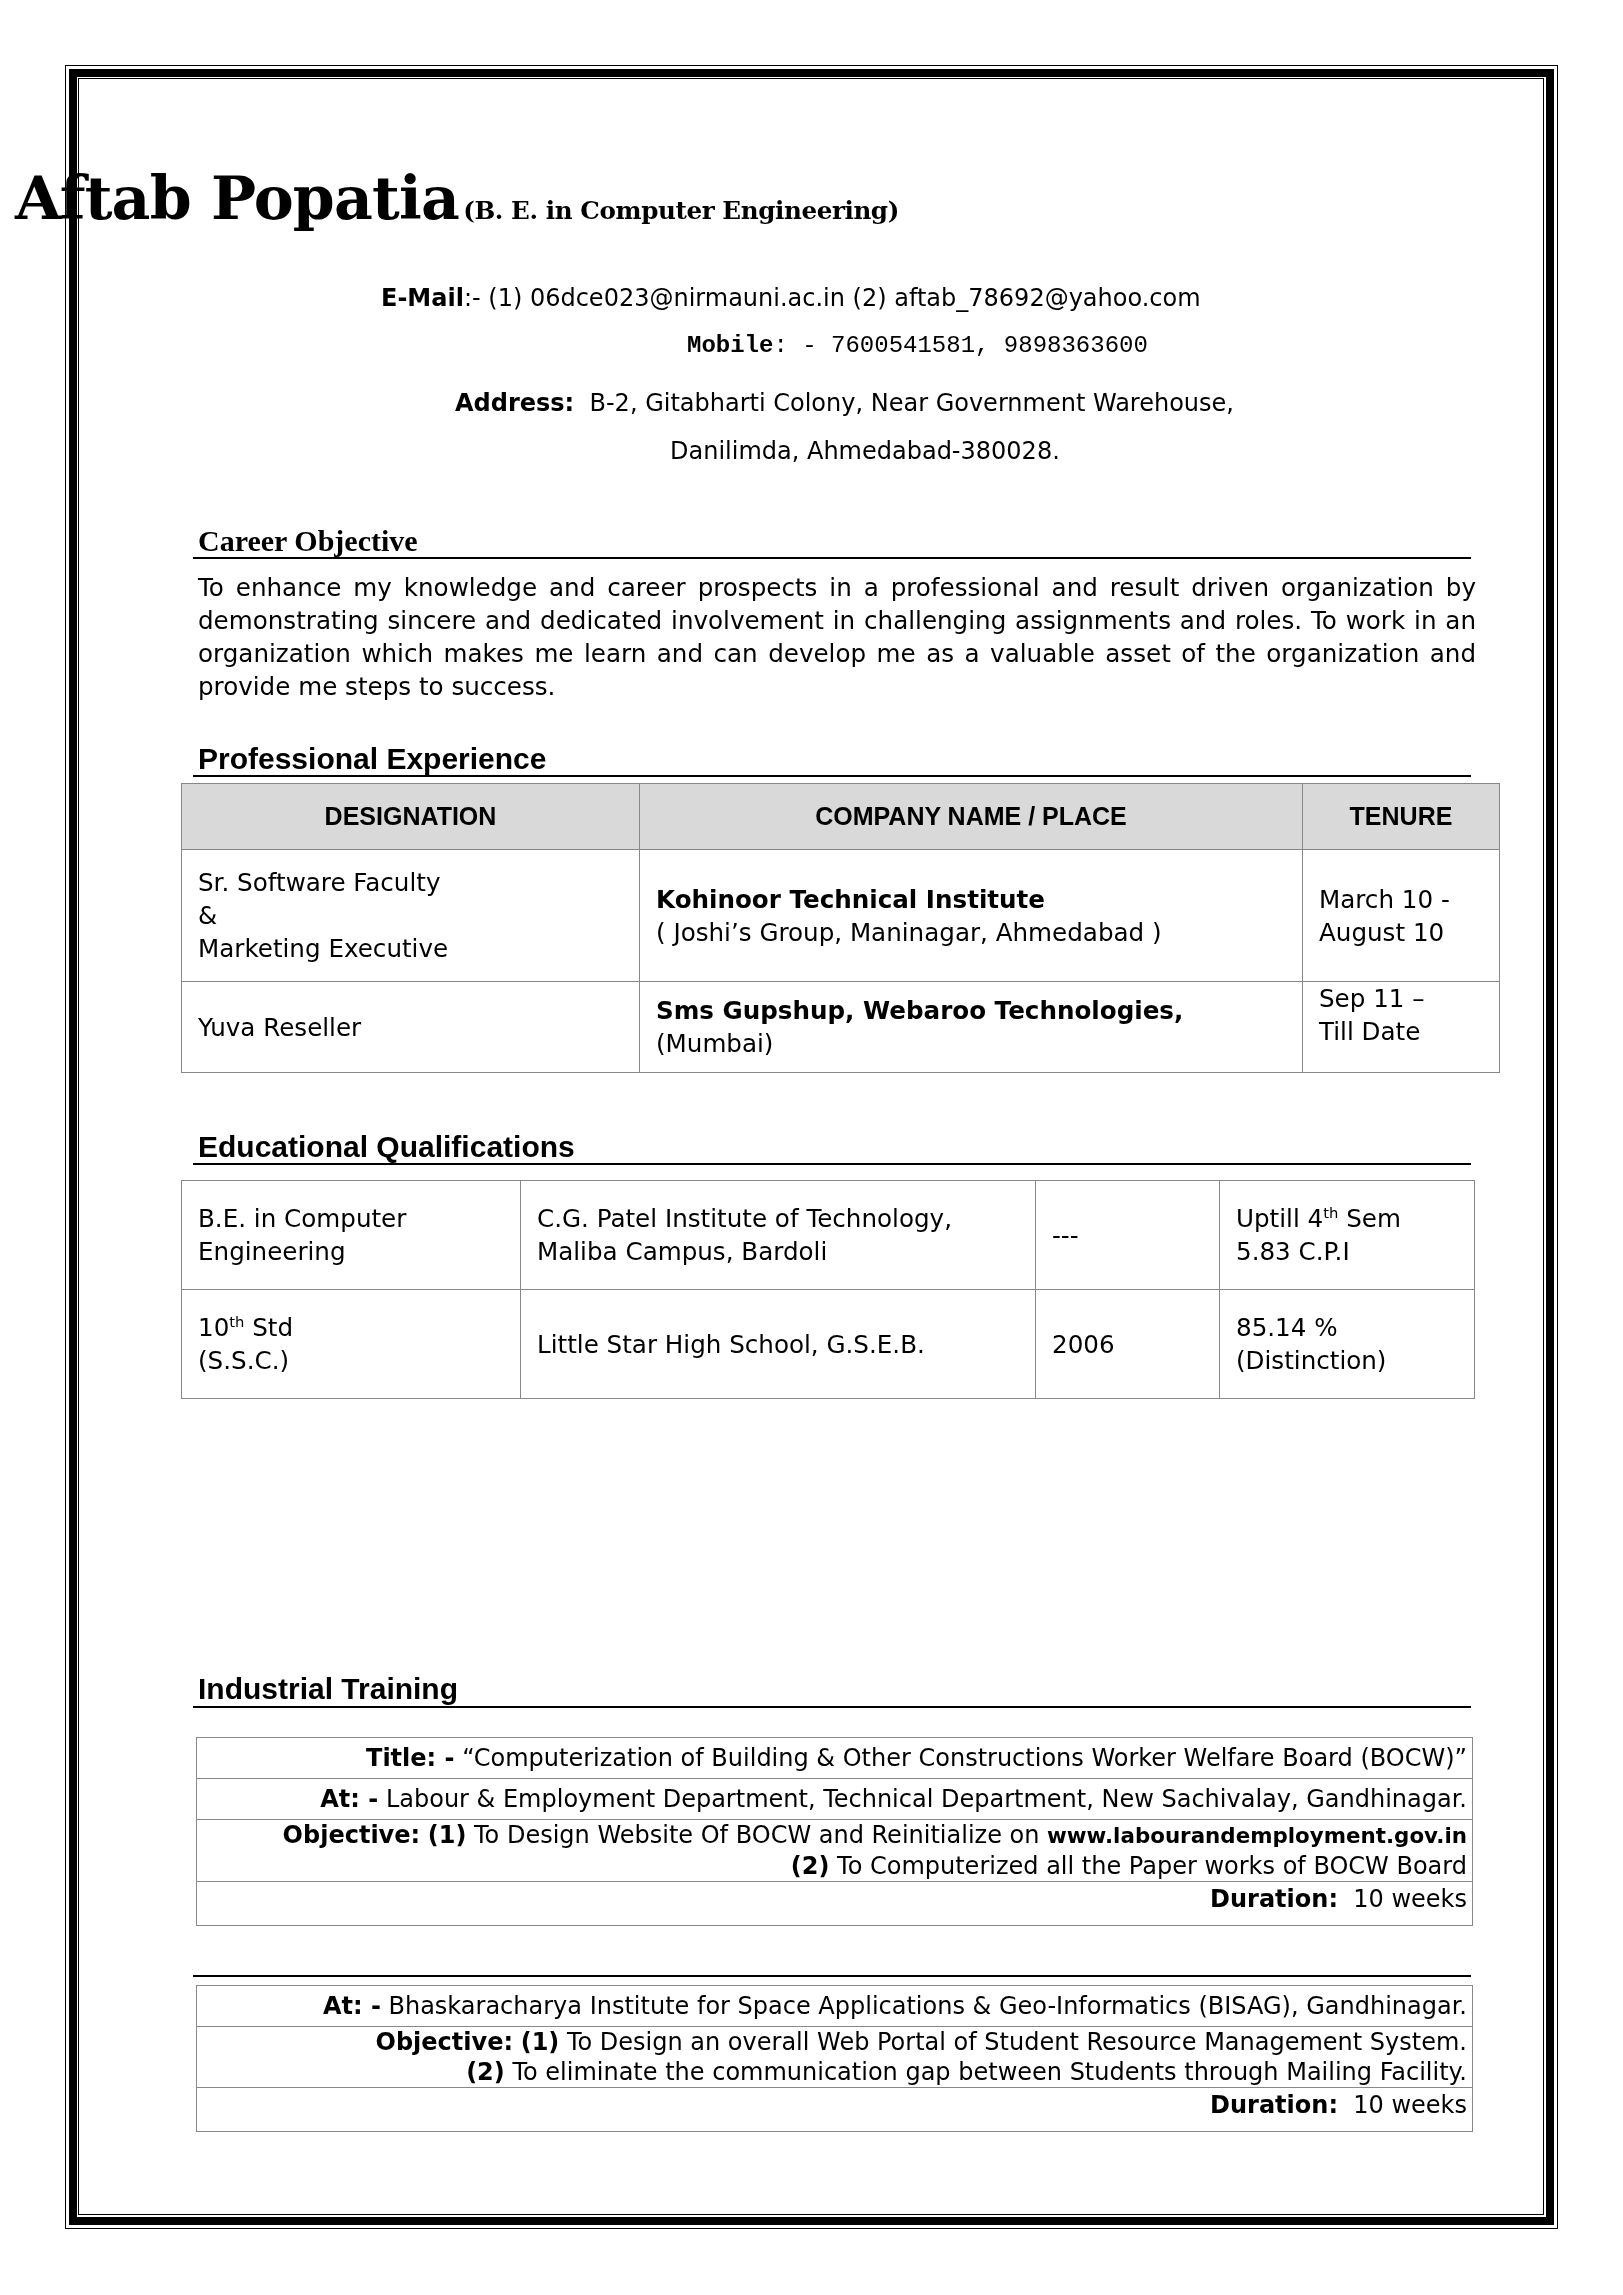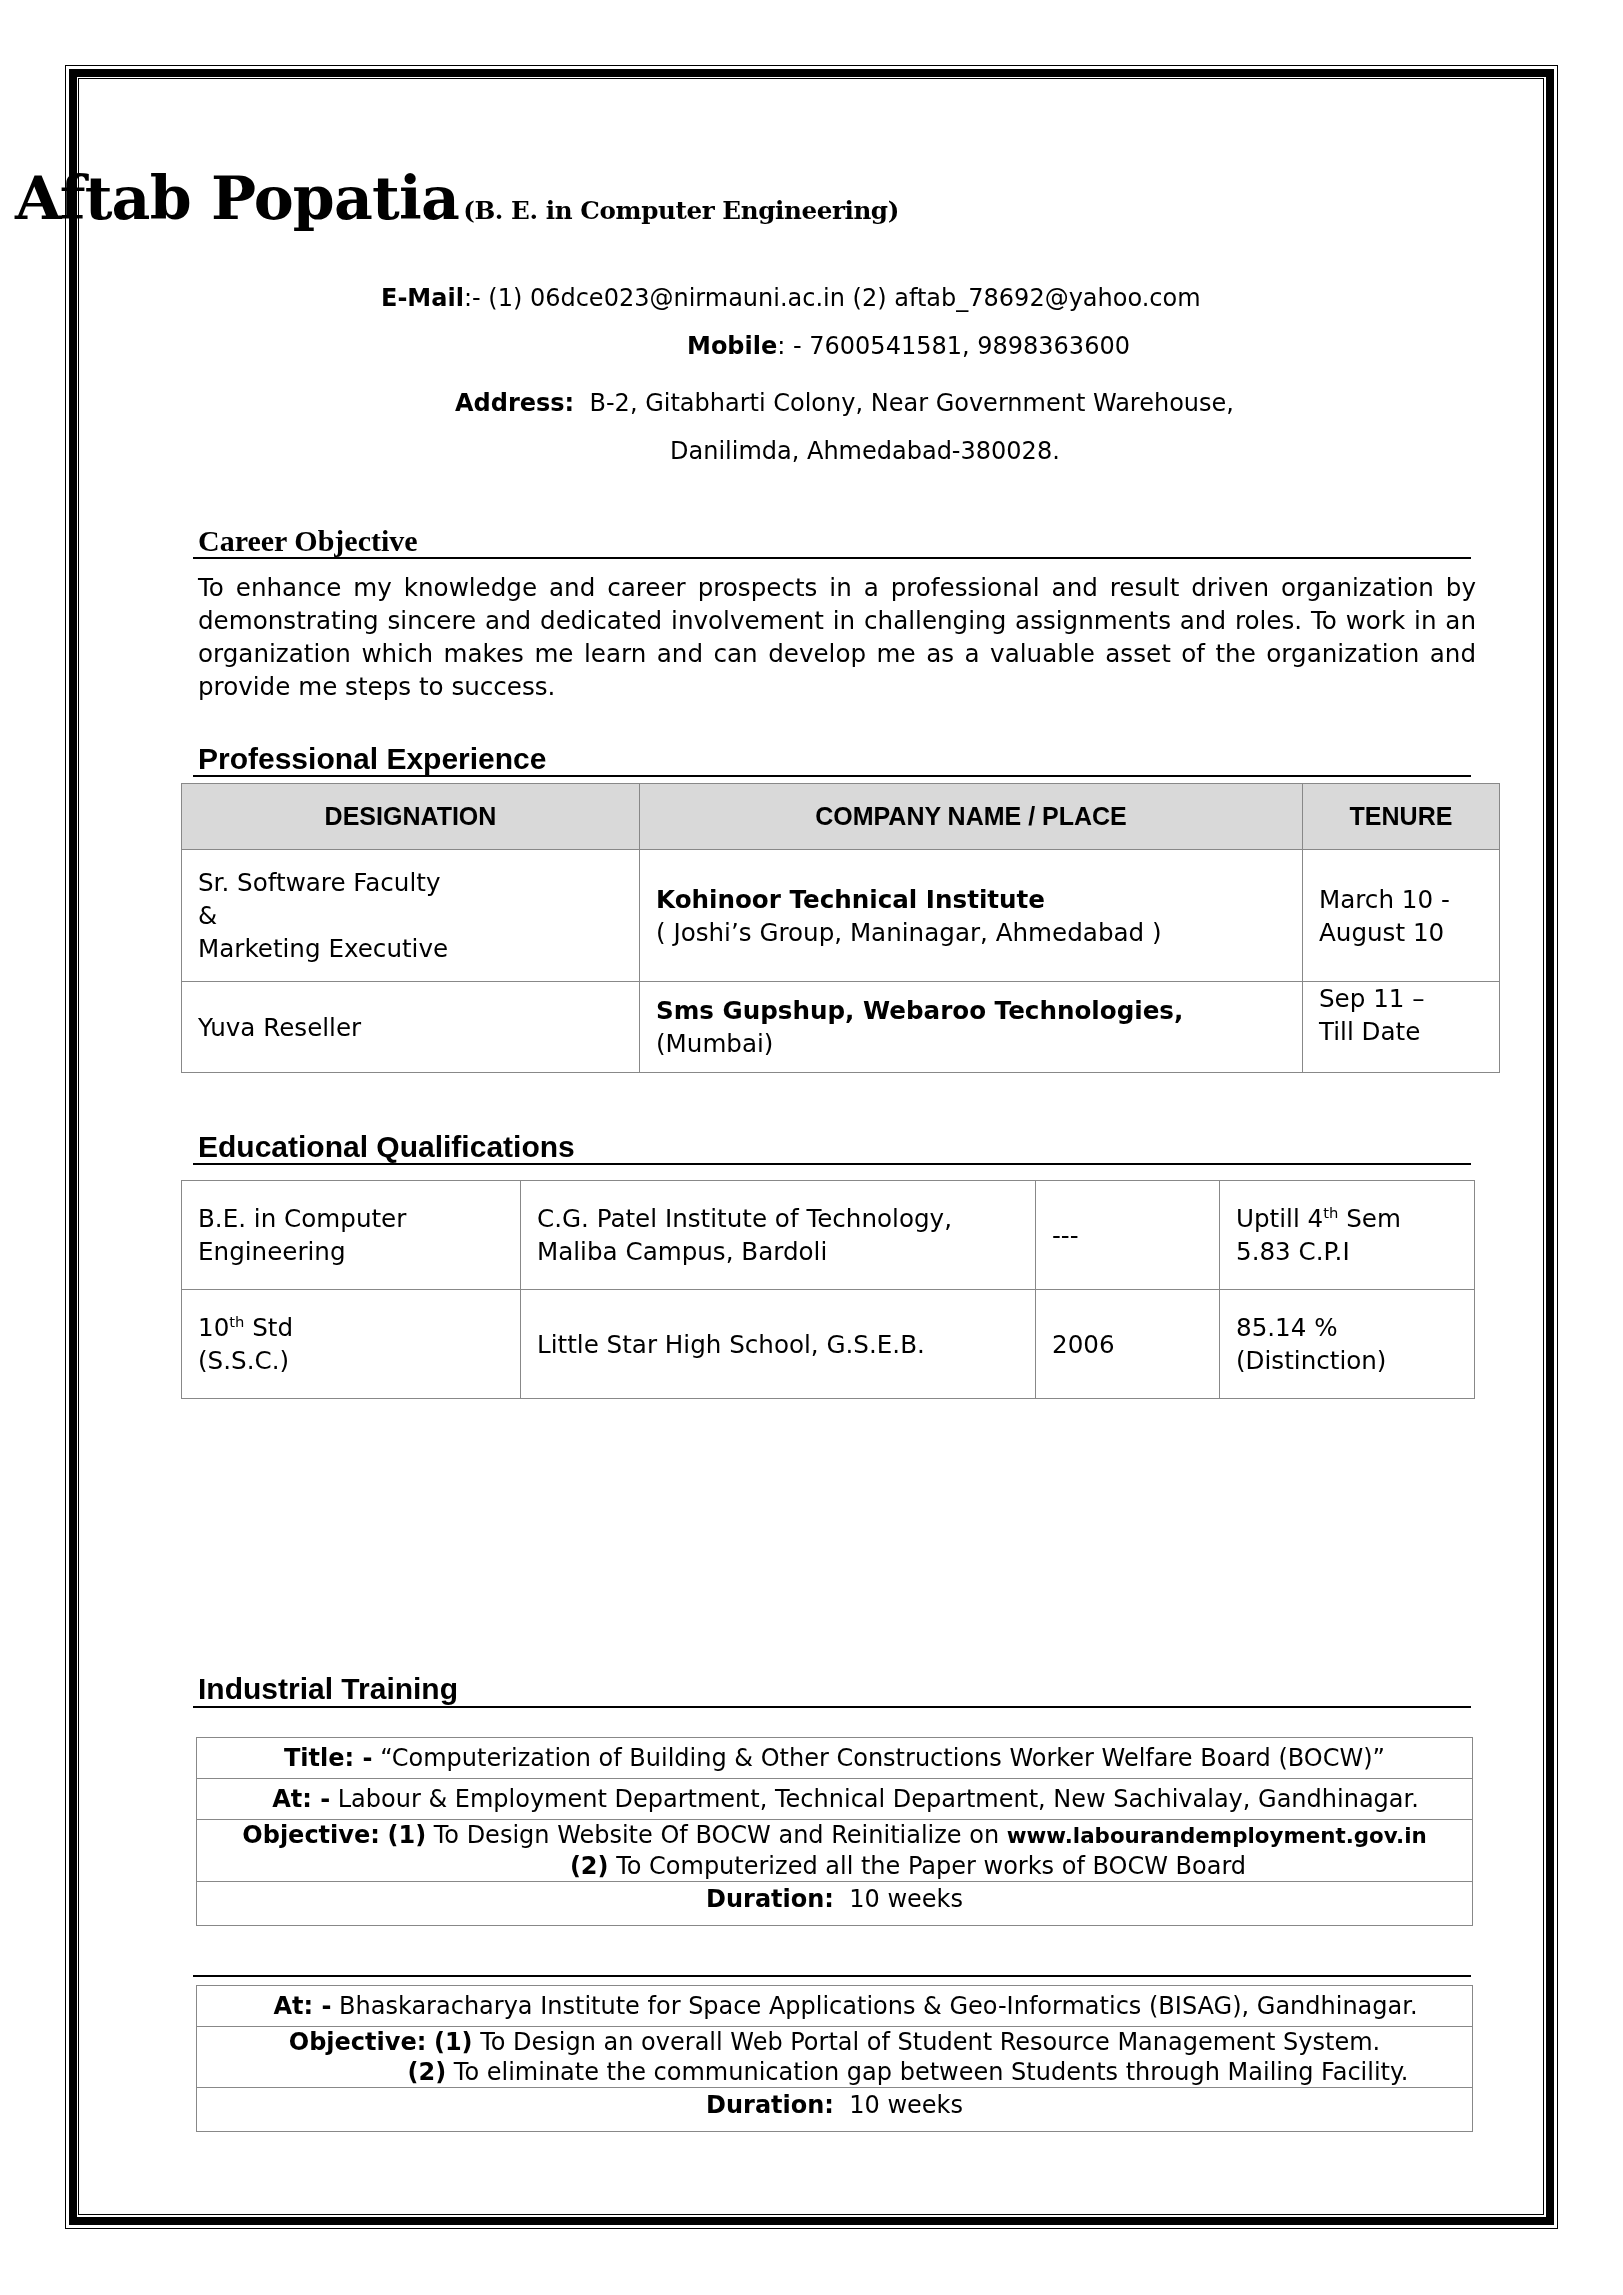--- a/index.html
+++ b/index.html
@@ -32,21 +32,21 @@
   .exp .r2 td { height: 90px; }
 
   .edu { left: 181px; top: 1180px; width: 1294px; font-size: 24.6px; line-height: 33px; }
   .edu th { font-weight: bold; font-size: 20.6px; line-height: 27px; height: 98px; }
   .edu .r1 td { height: 108px; }
   .edu .r2 td { height: 118px; }
   .edu .r3 td { height: 108px; }
   sup { font-size: 60%; line-height: 0; vertical-align: super; }
 
   .train { left: 196px; width: 1277px; font-size: 24px; line-height: 30px; }
-  .train td { text-align: center; padding: 0 16px; }
+  .train td { text-align: right; padding: 0 5px; }
   .train .t-title td { height: 40px; }
   .train .t-at td { height: 40px; padding-left: 38px; }
   .train .t-obj td { height: 59px; }
   .train .t-dur td { height: 41px; vertical-align: top; padding-top: 1.6px; }
   .obj-line { display: block; white-space: nowrap; }
   .obj-indent { display: inline-block; width: 147px; }
   b { font-weight: bold; }
 </style>
 </head>
 <body>
@@ -56,21 +56,21 @@
 <div class="border-inner"></div>
 
 <div class="name-line">
   <span class="name">Aftab Popatia</span>
   <span class="degree">(B. E. in Computer Engineering)</span>
 </div>
 
 <div class="contact" style="left:381px; top:282px;">
   <b>E-Mail</b><span>:- (1) 06dce023@nirmauni.ac.in (2) aftab_78692@yahoo.com</span>
 </div>
-<div class="contact" style="left:687px; top:330px;">
+<div class="contact" style="left:687px; top:330px;font-family:Liberation Mono, monospace;">
   <b>Mobile</b><span>: - 7600541581, 9898363600</span>
 </div>
 <div class="contact" style="left:455px; top:387px;">
   <b>Address:</b>&nbsp;&nbsp;<span>B-2, Gitabharti Colony, Near Government Warehouse,</span>
 </div>
 <div class="contact" style="left:670px; top:435px;">
   <span>Danilimda, Ahmedabad-380028.</span>
 </div>
 
 <div class="section-title" style="top:523px;font-family:Liberation Serif, serif;">Career Objective</div>

